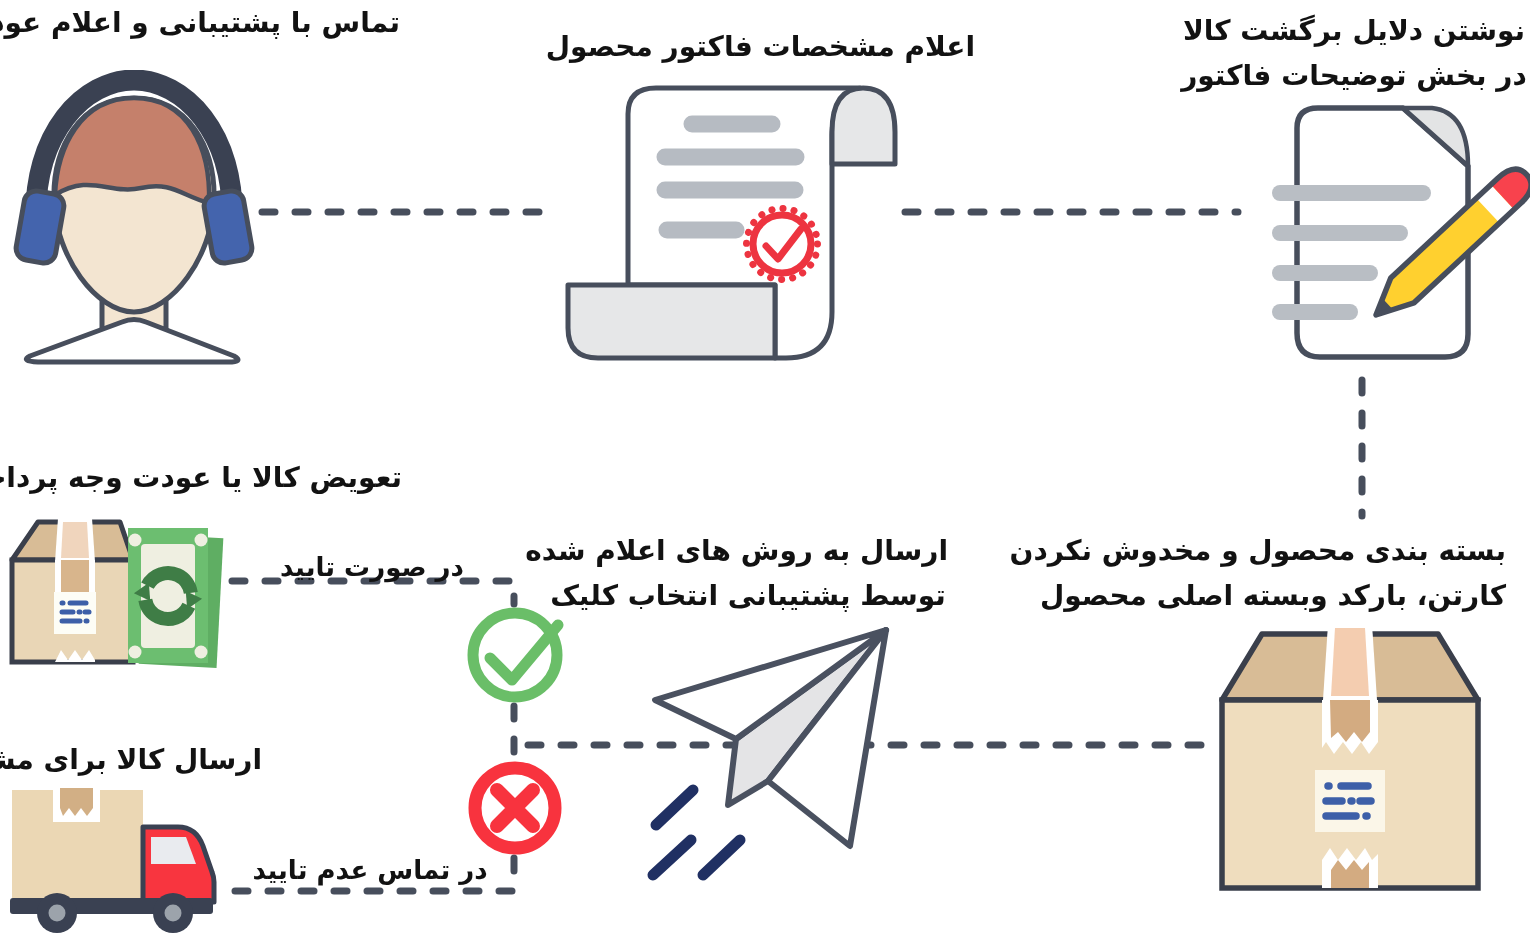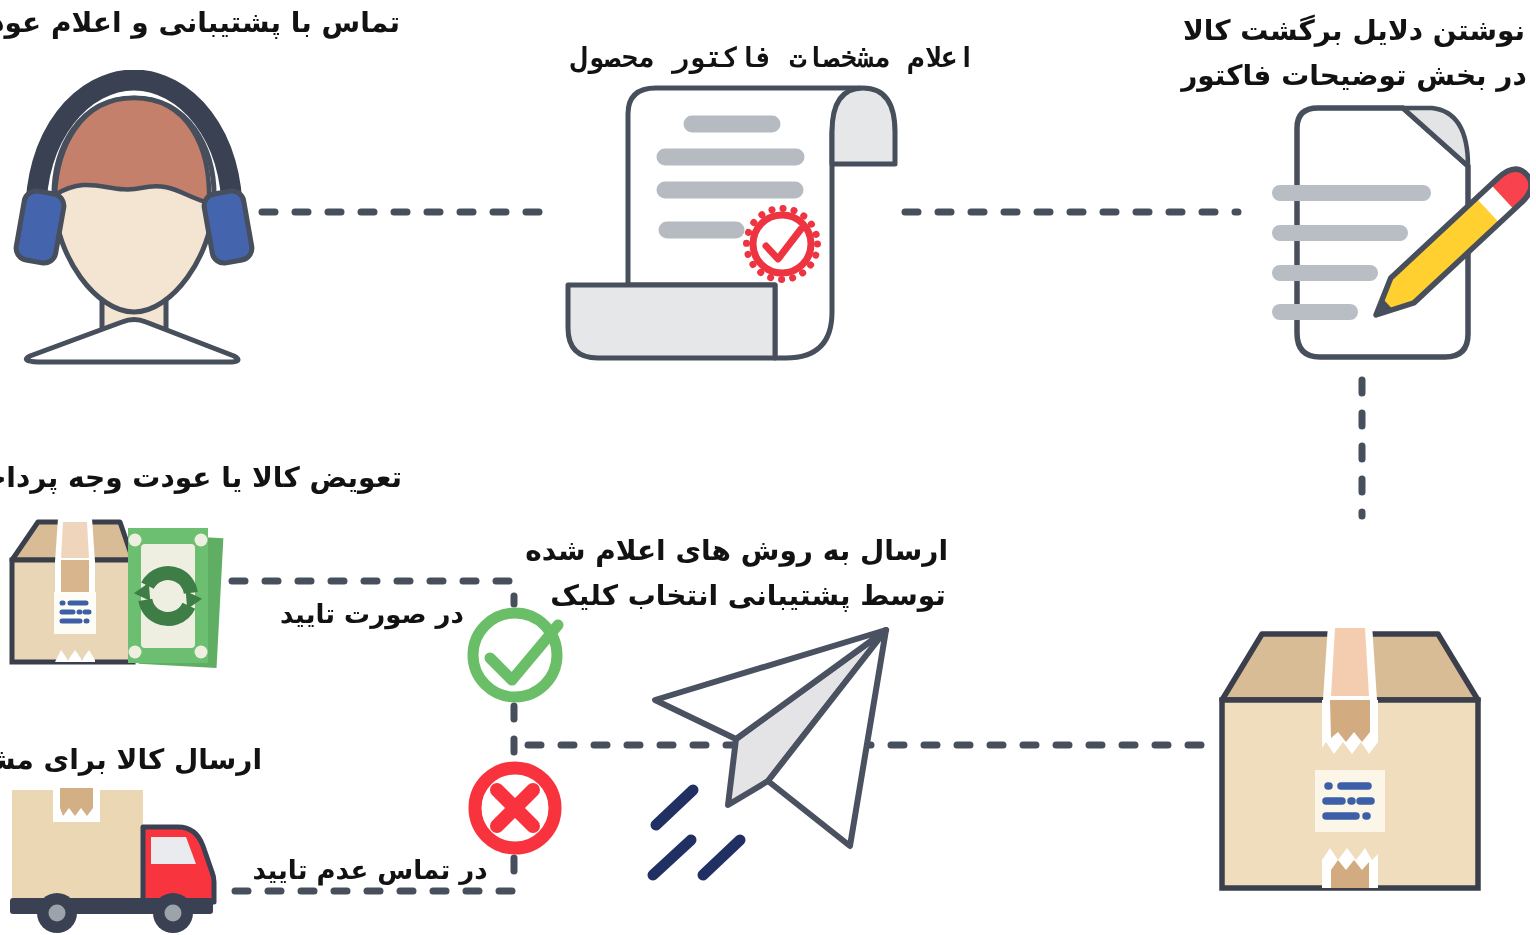--- a/index.html
+++ b/index.html
@@ -39,21 +39,21 @@
   <svg class="icon" style="left:10px;top:70px;" width="250" height="300" viewBox="0 0 250 300">
     <path d="M 92 222 V 258 Q 124 274 156 258 V 222 Z" fill="#F3E5D1" stroke="#474E5C" stroke-width="5"></path>
     <path d="M 20 286 L 112 252 Q 124 247 136 252 L 224 286 Q 233 291 222 292 L 28 292 Q 10 291 20 286 Z" fill="#ffffff" stroke="#474E5C" stroke-width="5" stroke-linejoin="round"></path>
     <path d="M 124 28 C 70 28 42 78 44 132 C 46 186 86 242 124 242 C 162 242 202 186 204 132 C 206 78 178 28 124 28 Z" fill="#F3E5D1" stroke="#474E5C" stroke-width="5"></path>
     <path d="M 45 125 C 47 78 70 28 124 28 C 178 28 201 78 199 133 C 172 126 162 111 131 118 C 100 125 80 103 45 125 Z" fill="#C5806B" stroke="#474E5C" stroke-width="4.5"></path>
     <path d="M 26 155 C 22 62 75 10 124 10 C 173 10 226 62 222 155" fill="none" stroke="#3A4152" stroke-width="21" stroke-linecap="round"></path>
     <rect x="10" y="122" width="40" height="70" rx="12" transform="rotate(10 30 157)" fill="#4464AD" stroke="#474E5C" stroke-width="5"></rect>
     <rect x="198" y="122" width="40" height="70" rx="12" transform="rotate(-10 218 157)" fill="#4464AD" stroke="#474E5C" stroke-width="5"></rect>
   </svg>
 
-  <div class="lblwrap" style="left:575px;top:37px;width:400px;font-family:Liberation Mono, monospace;">
+  <div class="lblwrap" style="left:575px;top:24px;width:400px;">
     <div class="lbl" style="position:static;">اعلام مشخصات فاکتور محصول</div>
   </div>
   <svg class="icon" style="left:560px;top:80px;" width="340" height="290" viewBox="0 0 340 290">
     <path d="M 96 8 H 300 Q 272 22 272 55 V 232 Q 272 278 226 278 H 215 V 205 H 68 V 34 Q 68 8 96 8 Z" fill="#ffffff" stroke="#474E5C" stroke-width="5" stroke-linejoin="round"></path>
     <path d="M 272 84 V 52 Q 272 8 303 8 Q 335 8 335 52 V 84 Z" fill="#E6E7E8" stroke="#474E5C" stroke-width="5" stroke-linejoin="round"></path>
     <path d="M 8 205 H 215 V 278 H 38 Q 8 278 8 248 Z" fill="#E6E7E8" stroke="#474E5C" stroke-width="5" stroke-linejoin="round"></path>
     <g stroke="#B6BBC2" stroke-width="17" stroke-linecap="round">
       <path d="M 132 44 H 212"></path>
       <path d="M 105 77 H 236"></path>
       <path d="M 105 110 H 235"></path>
@@ -79,20 +79,24 @@
     </g>
     <g transform="translate(136,215) rotate(-43)">
       <path d="M 0 0 L 36 -17 H 182 Q 206 -17 206 0 Q 206 17 182 17 H 36 Z" fill="#FFD02F"></path>
       <rect x="153" y="-17" width="20" height="34" fill="#ffffff"></rect>
       <path d="M 173 -17 H 182 Q 206 -17 206 0 Q 206 17 182 17 H 173 Z" fill="#F8424D"></path>
       <path d="M 0 0 L 16 -7.5 L 16 7.5 Z" fill="#474E5C"></path>
       <path d="M 0 0 L 36 -17 H 182 Q 206 -17 206 0 Q 206 17 182 17 H 36 Z" fill="none" stroke="#474E5C" stroke-width="5.5" stroke-linejoin="round"></path>
     </g>
   </svg>
 
+  <div class="lblwrap" style="left:1110px;top:528px;width:396px;">
+    <div class="lbl" style="position:static;">بسته بندی محصول و مخدوش نکردن</div>
+    <div class="lbl" style="position:static;">کارتن، بارکد وبسته اصلی محصول</div>
+  </div>
   <svg class="icon" style="left:1200px;top:620px;" width="300" height="300" viewBox="0 0 300 300">
     <polygon points="22,80 62,14 238,14 278,80" fill="#D8BC96" stroke="#3A3F4B" stroke-width="5.5" stroke-linejoin="round"></polygon>
     <rect x="22" y="80" width="256" height="188" fill="#EFDDBE" stroke="#3A3F4B" stroke-width="5.5"></rect>
     <polygon points="128,4 172,4 177,80 123,80" fill="#ffffff"></polygon>
     <polygon points="135,8 165,8 169,76 131,76" fill="#F4CDB0"></polygon>
     <path d="M 122 80 H 178 V 122 L 169 134 L 161 122 L 152 134 L 143 122 L 134 134 L 126 122 L 122 128 Z" fill="#ffffff"></path>
     <path d="M 130 80 H 170 V 112 L 162 122 L 154 112 L 146 122 L 138 112 L 131 118 Z" fill="#D3AB81"></path>
     <path d="M 122 240 L 130 228 L 138 240 L 147 228 L 156 240 L 165 228 L 172 240 L 178 234 V 268 H 122 Z" fill="#ffffff"></path>
     <path d="M 131 250 L 138 240 L 146 250 L 154 240 L 162 250 L 169 242 V 268 H 131 Z" fill="#D3AB81"></path>
     <rect x="115" y="150" width="70" height="62" fill="#FBF6E8"></rect>
@@ -167,21 +171,21 @@
     <path d="M 143 47 H 178 Q 196 47 203 66 L 212 92 Q 214 97 214 102 V 122 H 143 Z" fill="#F8353F" stroke="#3A4152" stroke-width="5" stroke-linejoin="round"></path>
     <polygon points="151,57 186,57 196,84 151,84" fill="#E9EBEF"></polygon>
     <rect x="10" y="118" width="203" height="16" rx="3" fill="#3A4152"></rect>
     <circle cx="57" cy="133" r="20" fill="#3A4152"></circle>
     <circle cx="57" cy="133" r="8.5" fill="#9CA3AB"></circle>
     <circle cx="173" cy="133" r="20" fill="#3A4152"></circle>
     <circle cx="173" cy="133" r="8.5" fill="#9CA3AB"></circle>
   </svg>
 
   <div class="lblwrap" style="left:222px;top:545px;width:300px;">
-    <div class="lbl small" style="position:static;margin-top:47px;">در صورت تایید</div>
+    <div class="lbl small" style="position:static;">در صورت تایید</div>
   </div>
   <div class="lblwrap" style="left:220px;top:848px;width:300px;">
     <div class="lbl small" style="position:static;">در تماس عدم تایید</div>
   </div>
 
   <svg class="icon" style="left:460px;top:598px;" width="112" height="112" viewBox="0 0 112 112">
     <circle cx="55" cy="57" r="42" fill="#ffffff" stroke="#6ABE68" stroke-width="11"></circle>
     <path d="M 30 60 L 52 82 L 98 27" fill="none" stroke="#6ABE68" stroke-width="11" stroke-linecap="round" stroke-linejoin="round"></path>
   </svg>
 

